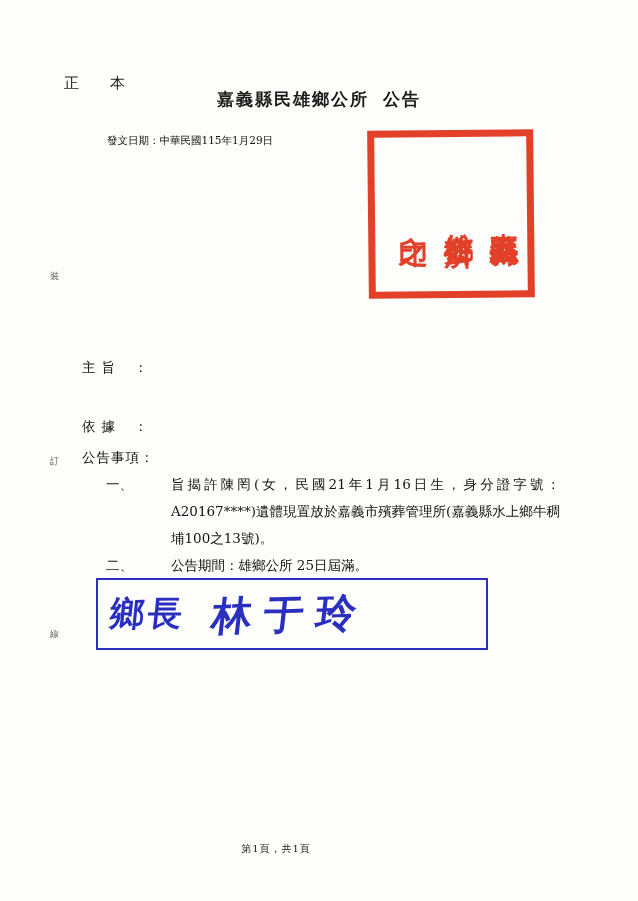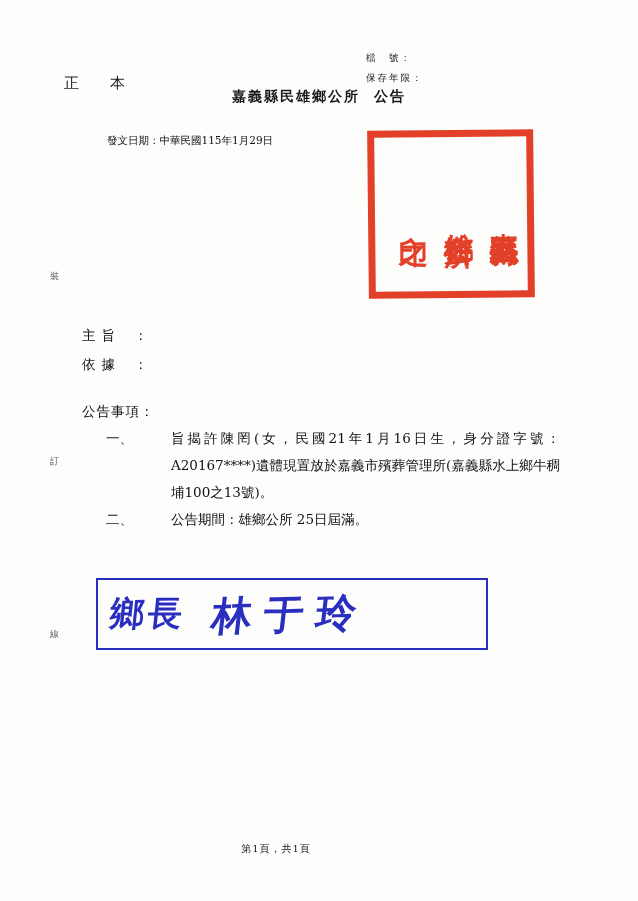--- a/index.html
+++ b/index.html
@@ -51,21 +51,21 @@
     color: #222;
   }
   .file-meta div { letter-spacing: 2px; }
 
   .doc-title {
     position: absolute;
     left: 0;
     top: 88px;
     width: 638px;
     text-align: center;
-    font-size: 14px;
+    font-size: 17px;
     font-weight: bold;
     letter-spacing: 2px;
   }
   .doc-title .gap { display: inline-block; width: 14px; }
 
   
   .issue-block {
     position: absolute;
     left: 82px;
     top: 132px;
@@ -117,35 +117,36 @@
     top: 322px;
     width: 478px;
     font-size: 13.5px;
     line-height: 27px;
     color: #111;
   }
   .row {
     display: flex;
     align-items: flex-start;
     margin-bottom: 2px;
+    margin-top: 32px;
   }
   .row .lbl {
     flex: 0 0 auto;
     width: 52px;
     letter-spacing: 6px;
     white-space: nowrap;
   }
   .row .sep { flex: 0 0 auto; width: 12px; }
   .row .txt {
     flex: 1 1 auto;
     text-align: justify;
   }
   .single-label {
     letter-spacing: 1px;
-    margin-top: 20px;
+    margin-top: 4px;
   }
   .item {
     margin-left: 24px;
     display: flex;
     align-items: flex-start;
   }
   .item .num {
     flex: 0 0 auto;
     width: 38px;
     white-space: nowrap;
@@ -202,24 +203,20 @@
 <body>
 
 <div id="page">
 
   <div class="margin-mark mm-1">裝</div>
   <div class="margin-mark mm-2">訂</div>
   <div class="margin-mark mm-3">線</div>
 
   <div class="copy-label">正　本</div>
 
-  <div class="file-meta">
-    <div>檔　號：</div>
-    <div>保存年限：</div>
-  </div>
 
   <div class="doc-title">
     <span>嘉義縣民雄鄉公所</span><span class="gap"></span><span>公告</span>
   </div>
 
   <div class="issue-block">
     <div>發文日期：中華民國115年1月29日</div>
   </div>
 
   <div class="seal">

